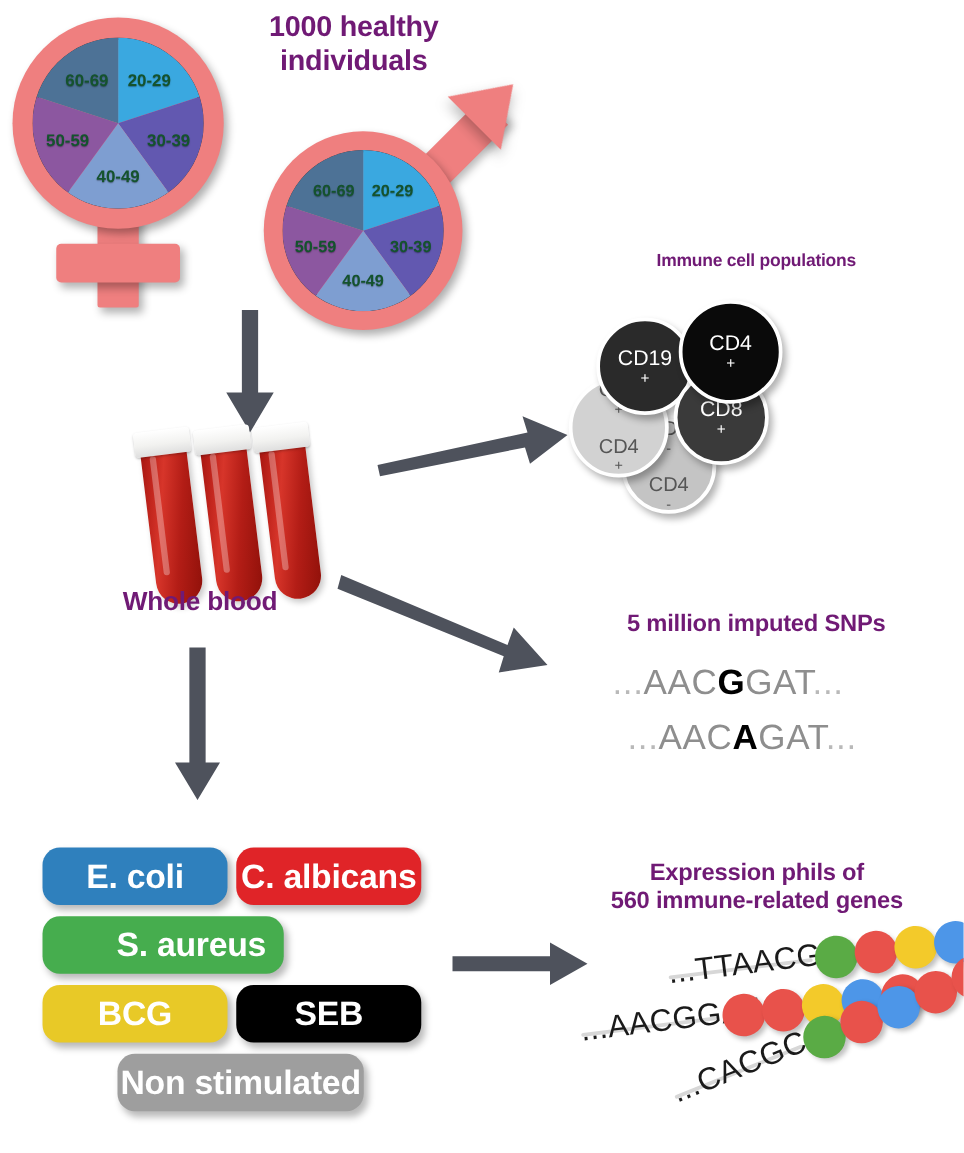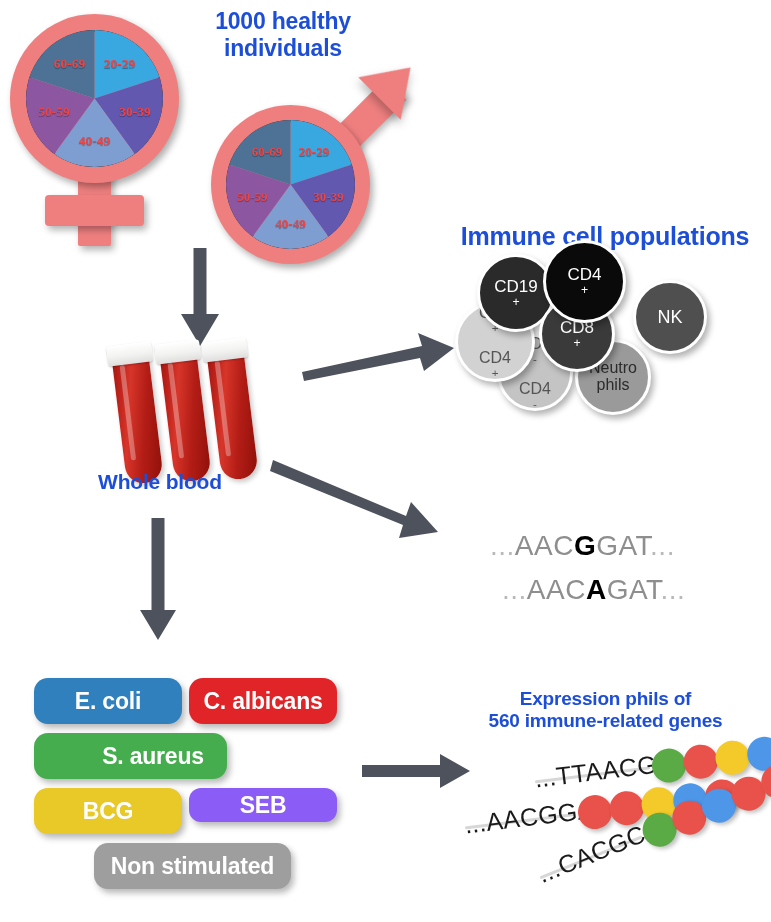--- a/index.html
+++ b/index.html
@@ -16,32 +16,32 @@
     width: 771px;
     height: 922px;
     background: #ffffff;
     overflow: hidden;
   }
   .abs { position: absolute; }
 
   
   .heading {
     font-weight: bold;
-    color: #1d4ed8;
+    color: #701a75;
     text-align: center;
     line-height: 1.18;
     letter-spacing: -0.2px;
   }
   #title-individuals {
     left: 168px; top: 8px; width: 230px;
     font-size: 23px;
   }
   #title-immune {
-    left: 440px; top: 222px; width: 330px;
-    font-size: 25px;
+    left: 440px; top: 200px; width: 330px;
+    font-size: 14px;
   }
   #title-snps {
     left: 440px; top: 489px; width: 330px;
     font-size: 19px;
   }
   #title-expression {
     left: 440px; top: 688px; width: 331px;
     font-size: 19px;
   }
   #label-whole-blood {
@@ -64,26 +64,25 @@
     overflow: hidden;
     box-shadow: inset 0 0 0 2px #3c3c46;
   }
   .slice {
     position: absolute;
     left: 0; top: 0;
     width: 100%; height: 100%;
   }
   .pie-label {
     position: absolute;
-    color: #ef4444;
+    color: #14532d;
     font-weight: bold;
     white-space: nowrap;
     transform: translate(-50%, -50%);
     text-shadow: 0 1px 1px rgba(0,0,0,0.35);
-    font-family: Liberation Serif, serif;
   }
 
   
   .f-stem {
     position: absolute;
     background: #ef7f7f;
     box-shadow: 3px 4px 7px rgba(0,0,0,0.30);
   }
   .f-stem-v { border-radius: 2px; }
   .f-stem-h { border-radius: 4px; }
@@ -171,21 +170,21 @@
 
   
   .stim {
     position: absolute;
     border-radius: 14px;
     display: flex;
     align-items: center;
     justify-content: center;
     color: #ffffff;
     font-weight: bold;
-    font-size: 23px;
+    font-size: 27px;
     box-shadow: 3px 4px 6px rgba(0,0,0,0.28);
     letter-spacing: -0.2px;
   }
 
   
   .strand { position: absolute; transform-origin: 0 50%; }
   .strand-line {
     position: absolute;
     left: 0; top: 50%;
     height: 3px;
@@ -325,42 +324,37 @@
   <div class="abs" style="left:455px; top:240px; width:316px; height:175px;">
 
     <div class="cell" style="left:22px; top:14px; width:78px; height:78px; background:#2a2a2a; color:#ffffff; font-size:17px; z-index:5;">
       <span>CD19<span class="sup">+</span></span>
     </div>
 
     <div class="cell" style="left:88px; top:0px; width:83px; height:83px; background:#0a0a0a; color:#ffffff; font-size:17px; z-index:7;">
       <span>CD4<span class="sup">+</span></span>
     </div>
 
-    <div class="cell" style="left:178px; top:40px; width:74px; height:74px; background:#4f4f4f; color:#ffffff; font-size:18px; z-index:4;">
-      <span>NK</span>
-    </div>
 
     <div class="cell" style="left:0px; top:62px; width:80px; height:80px; background:#d2d2d2; color:#555555; font-size:16px; z-index:3;">
       <span>CD8<span class="sup">+</span><br>CD4<span class="sup">+</span></span>
     </div>
 
     <div class="cell" style="left:84px; top:56px; width:76px; height:76px; background:#3a3a3a; color:#ffffff; font-size:17px; z-index:6;">
       <span>CD8<span class="sup">+</span></span>
     </div>
 
     <div class="cell" style="left:42px; top:95px; width:76px; height:76px; background:#c4c4c4; color:#555555; font-size:16px; z-index:2;">
       <span>CD8<span class="sup">-</span><br>CD4<span class="sup">-</span></span>
     </div>
 
-    <div class="cell" style="left:120px; top:99px; width:76px; height:76px; background:#9a9a9a; color:#2b2b2b; font-size:16px; z-index:5;">
-      <span>Neutro<br>phils</span>
-    </div>
-
-  </div>
-
+
+  </div>
+
+  <div class="abs heading" id="title-snps">5 million imputed SNPs</div>
 
   <div class="abs" style="left:490px; top:530px; width:250px; height:90px;">
     <div class="snp-row" style="left:0px; top:0px;">
       <span class="snp-dim snp-blur">...</span><span class="snp-mid snp-blur">AAC</span><span class="snp-hi">G</span><span class="snp-mid snp-blur">GAT</span><span class="snp-dim snp-blur">...</span>
     </div>
     <div class="snp-row" style="left:12px; top:44px;text-align:center;">
       <span class="snp-dim snp-blur">...</span><span class="snp-mid snp-blur">AAC</span><span class="snp-hi">A</span><span class="snp-mid snp-blur">GAT</span><span class="snp-dim snp-blur">...</span>
     </div>
   </div>
 
@@ -372,21 +366,21 @@
       <span>C. albicans</span>
     </div>
 
     <div class="stim" style="left:0px; top:55px; width:148px; height:46px; background:#46ad4e;padding-left:45px;">
       <span>S. aureus</span>
     </div>
 
     <div class="stim" style="left:0px; top:110px; width:148px; height:46px; background:#e8c927;">
       <span>BCG</span>
     </div>
-    <div class="stim" style="left:155px; top:110px; width:148px; height:34px; background:#8b5cf6;border-radius:12px;">
+    <div class="stim" style="left:155px; top:110px; width:148px; height:46px; background:#000000;">
       <span>SEB</span>
     </div>
 
     <div class="stim" style="left:60px; top:165px; width:197px; height:46px; background:#9e9e9e;">
       <span>Non stimulated</span>
     </div>
   </div>
 
   <svg class="arrow-svg" style="left:362px; top:752px;" width="110" height="40" viewBox="0 0 110 40">
     <path d="M0,13 L78,13 L78,2 L108,19 L78,36 L78,25 L0,25 Z" fill="#4e525c"></path>

